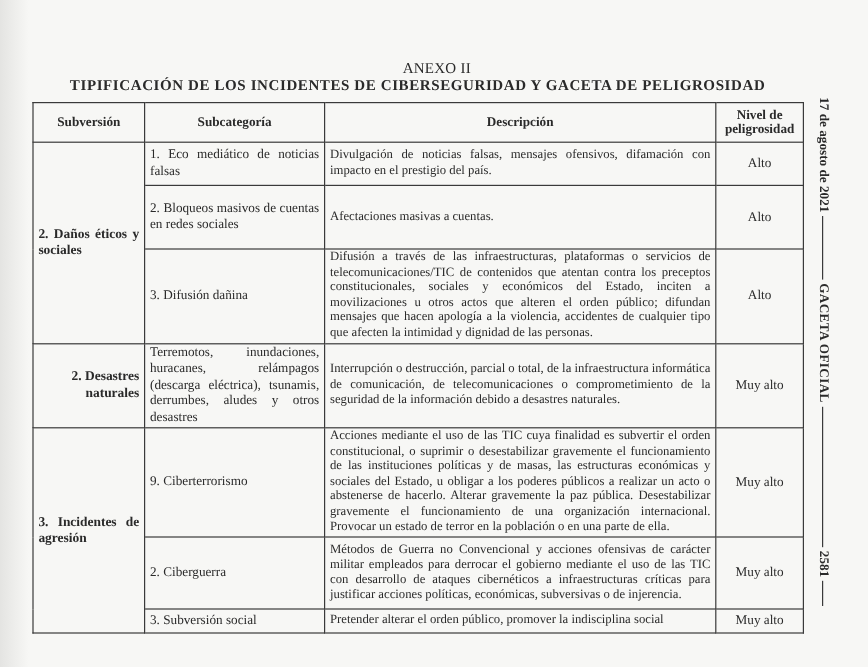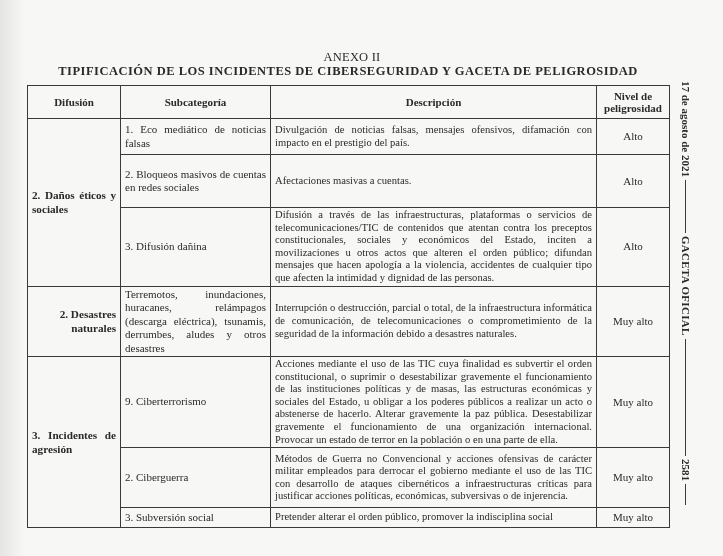--- a/index.html
+++ b/index.html
@@ -8,21 +8,21 @@
     background: #f7f7f5;
     font-family: "Liberation Serif", "DejaVu Serif", serif;
     color: #2a2a2a;
     position: relative;
   }
   .page-shade {
     position: absolute; left: 0; top: 0; width: 24px; height: 556px;
     background: linear-gradient(to right, #e4e4e2, #f7f7f5);
   }
   .annex-label {
-    position: absolute; top: 50px; left: 2px; width: 700px;
+    position: absolute; top: 50px; left: 14px; width: 700px;
     text-align: center; font-size: 12.5px; letter-spacing: 0.2px;
   }
   .annex-title {
     position: absolute; top: 64px; left: 0; width: 696px;
     text-align: center; font-size: 12.5px; font-weight: bold; letter-spacing: 0.5px;
   }
   table.incidents {
     position: absolute; left: 27px; top: 85px; width: 642px;
     border-collapse: collapse; table-layout: fixed;
     font-size: 10.6px; line-height: 12.6px;
@@ -62,21 +62,21 @@
 
 <table class="incidents">
   <colgroup>
     <col style="width:93px">
     <col style="width:150px">
     <col style="width:326px">
     <col style="width:73px">
   </colgroup>
   <thead>
     <tr>
-      <th>Difusión</th>
+      <th>Subversión</th>
       <th>Subcategoría</th>
       <th>Descripción</th>
       <th class="lvl-head">Nivel de peligrosidad</th>
     </tr>
   </thead>
   <tbody>
 
     <tr style="height:36px">
       <td class="cat cat-1" rowspan="3">2. Daños éticos y sociales</td>
       <td class="sub sub-just">1. Eco mediático de noticias falsas</td>

